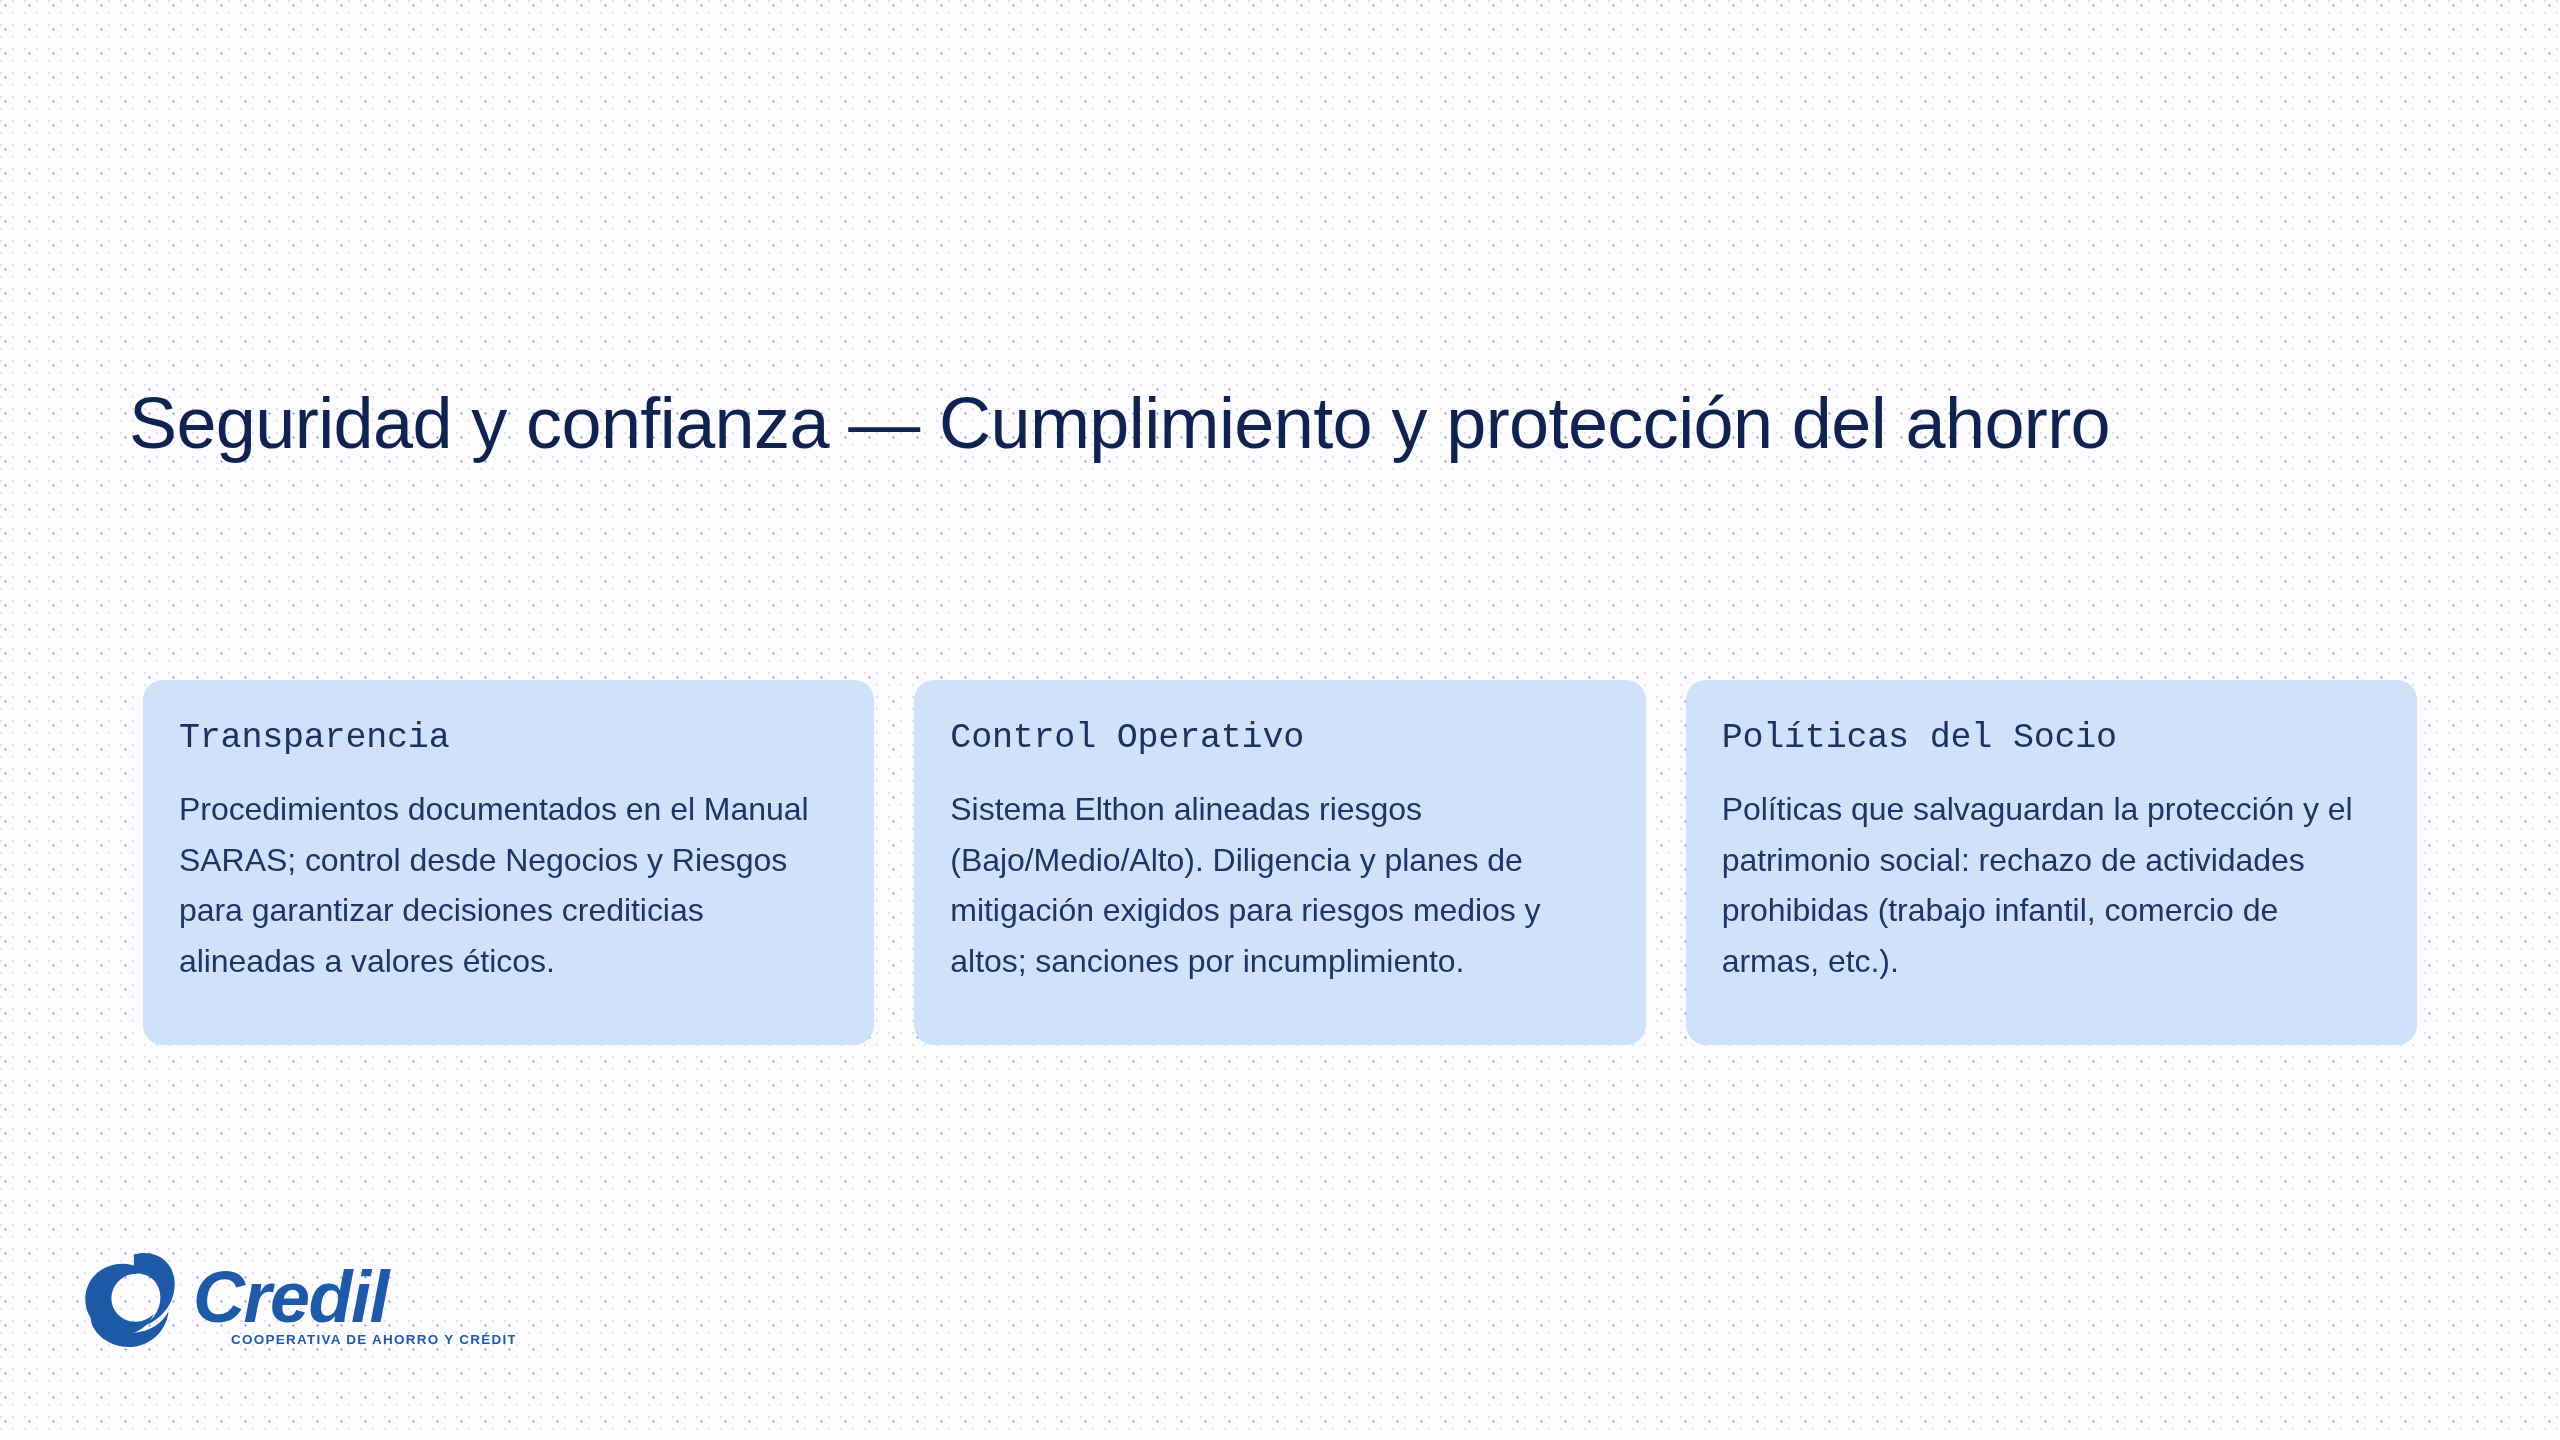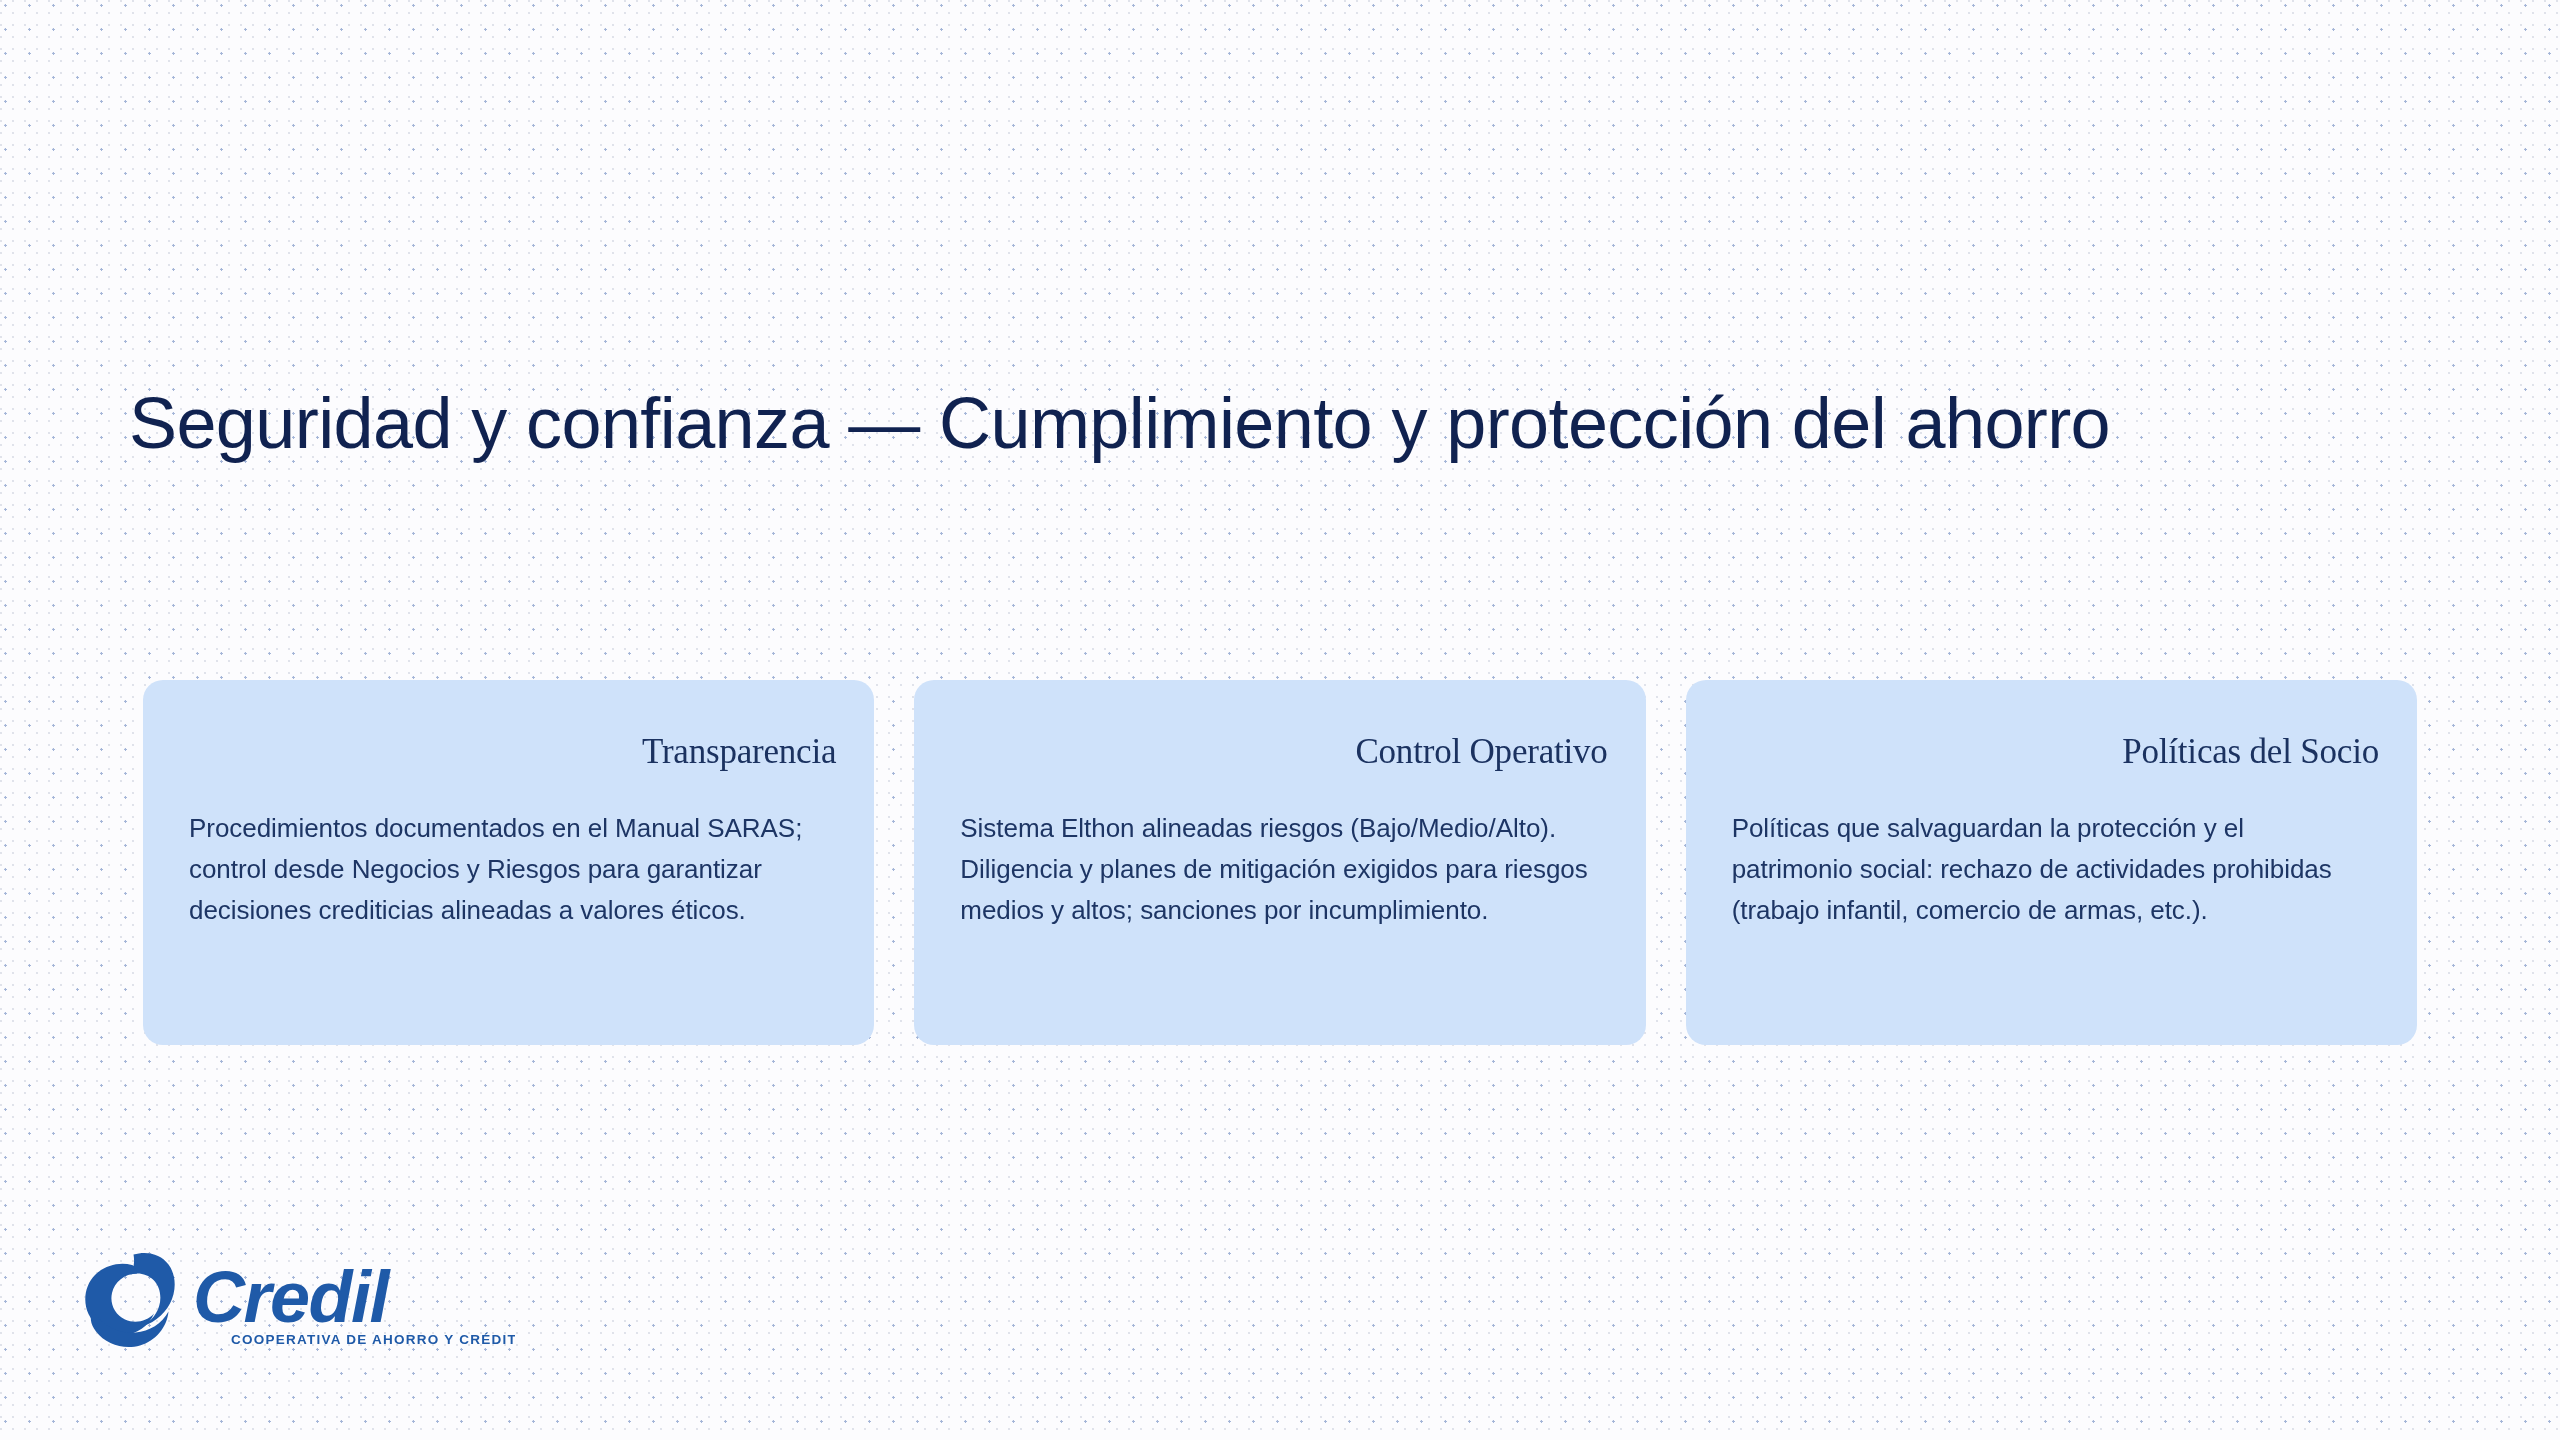--- a/index.html
+++ b/index.html
@@ -63,33 +63,32 @@
     flex: 1 1 0;
     background-color: #cfe2fa;
     border-radius: 20px;
     box-sizing: border-box;
     padding: 36px 38px 30px 36px;
     display: flex;
     flex-direction: column;
     overflow: hidden;
   }
   .card-title {
-    margin: 16px 0 26px 0;
-    font-family: Liberation Serif, serif;
+    margin: 2px 0 26px 0;
+    font-family: Liberation Mono, monospace;
     font-size: 35px;
     line-height: 1.15;
     font-weight: 400;
     letter-spacing: -0.2px;
     color: #1b3260;
-    text-align: right;
   }
   .card-body {
-    margin: 10px;
+    margin: 0;
     font-family: "Liberation Sans", sans-serif;
-    font-size: 26px;
+    font-size: 32px;
     line-height: 1.58;
     font-weight: 400;
     letter-spacing: -0.05px;
     color: #1d3564;
   }
 
   
   #logo {
     position: absolute;
     left: 75px;

